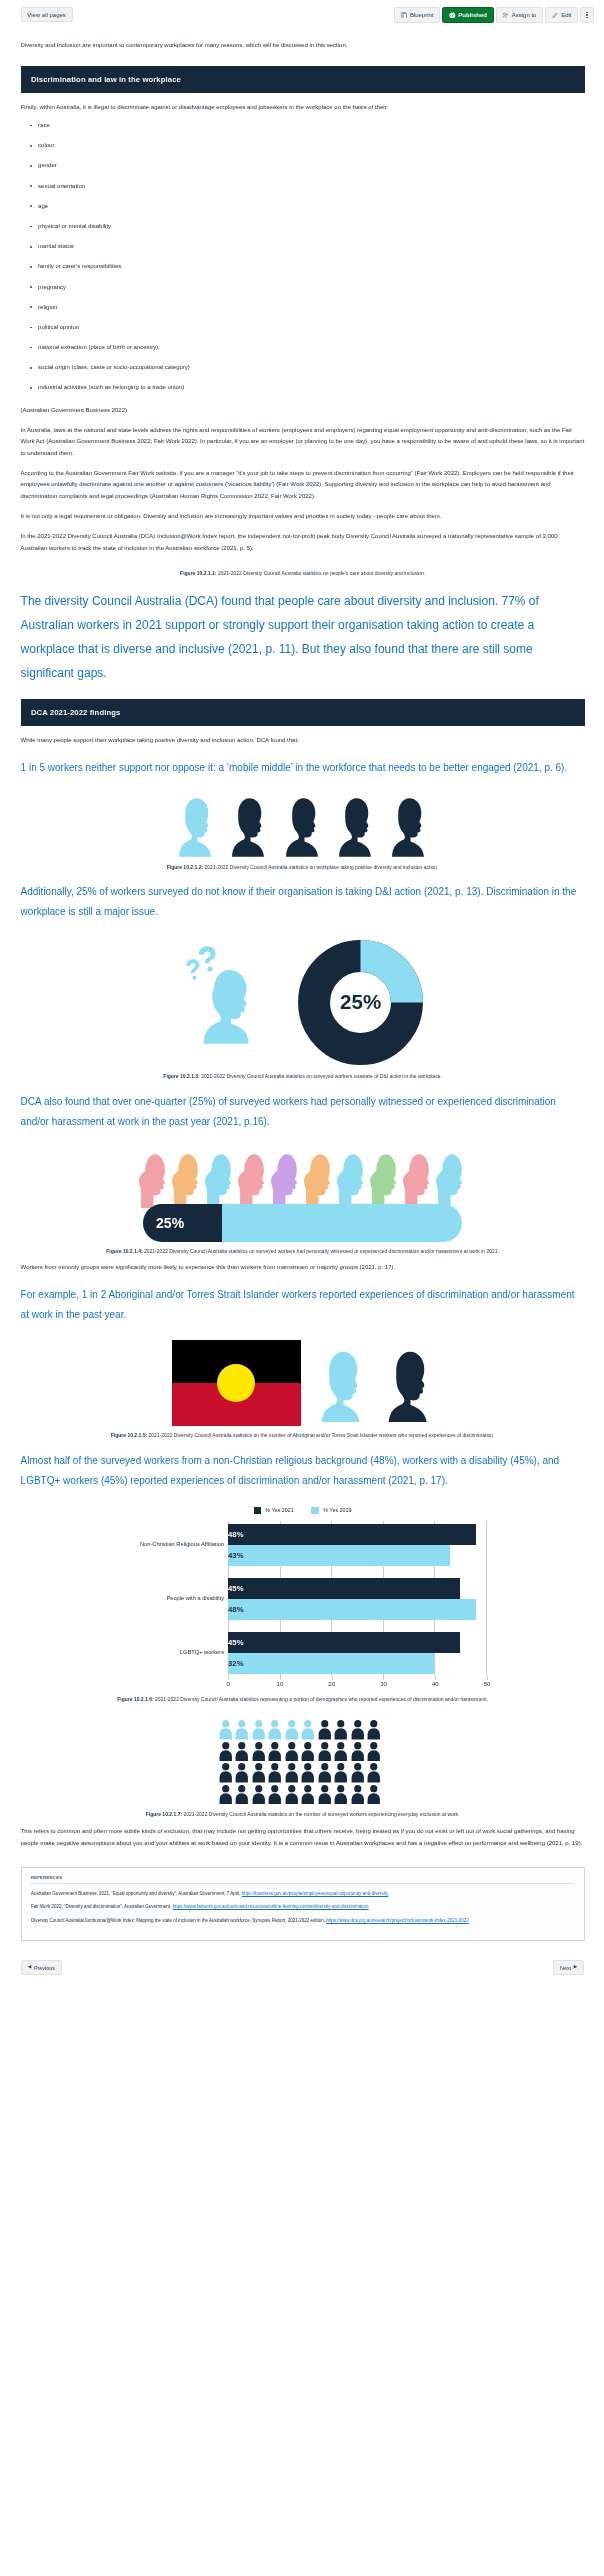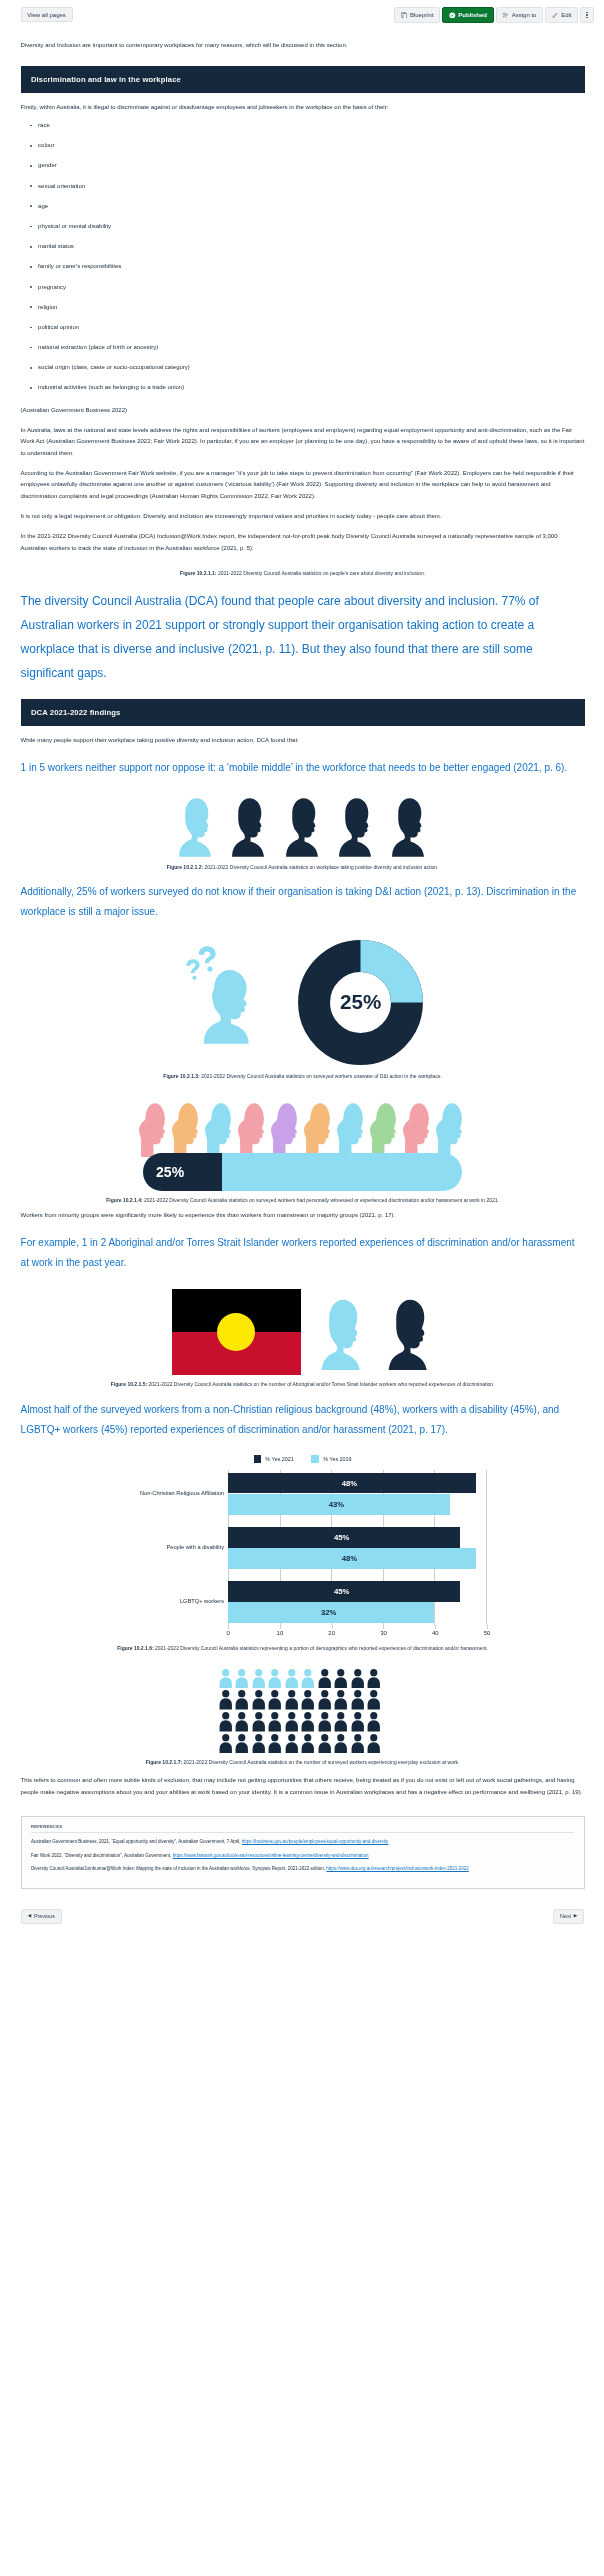--- a/index.html
+++ b/index.html
@@ -135,21 +135,21 @@
   .chart-legend .sw { width:7.7px; height:7.7px; display:inline-block; }
   .plot { display:flex; }
   .ylabels { width:110px; flex:0 0 auto; position:relative; }
   .ylabels .yl {
     position:absolute; right:4.1px; text-align:right; font-size:5.7px; color:#20313f;
     transform:translateY(-50%); white-space:nowrap;
   }
   .plotarea { position:relative; flex:1 1 auto; height:155px; border-right:0.5px solid #c9ced3; }
   .grid { position:absolute; inset:0; }
   .grid i { position:absolute; top:0; bottom:0; width:0.5px; background:#c9ced3; }
-  .bar { position:absolute; height:20.6px; display:flex; align-items:center; justify-content:center; }
+  .bar { position:absolute; height:20.6px; display:flex; align-items:center; justify-content:flex-start; }
   .bar span { font-size:7.7px; font-weight:bold; padding-right:5.2px; }
   .bar.dark { background:#16283c; }
   .bar.dark span { color:#ffffff; }
   .bar.light { background:#8ddcf2; }
   .bar.light span { color:#16283c; }
   .xaxis { position:relative; height:13.4px; margin-left:110px; }
   .xaxis .tk { position:absolute; top:0; width:0.5px; height:3.6px; background:#c9ced3; }
   .xaxis .xl { position:absolute; top:4.6px; transform:translateX(-50%); font-size:6px; }
 
   
@@ -322,20 +322,21 @@
             <path d="M215 125 A90 90 0 0 1 215 125" fill="none" stroke="#8ddcf2" stroke-width="62"></path>
           </svg>
           <div class="pct">25%</div>
         </div>
       </div>
       <div class="caption">
         <b>Figure 10.2.1.3:</b><span> 2021-2022 Diversity Council Australia statistics on surveyed workers unaware of D&amp;I action in the workplace.</span>
       </div>
     </div>
 
+    <p class="blue-lead sm">DCA also found that over one-quarter (25%) of surveyed workers had personally witnessed or experienced discrimination and/or harassment at work in the past year (2021, p.16).</p>
 
     <div class="figwrap">
       <div class="capsule-fig">
         <div class="capsule-heads">
           <svg width="32" height="57" viewBox="0 0 62 110">
               <path d="M14 38c0-18 8-32 19-32s19 14 19 30c0 9-2 15-4 19 2 2 4 4 4 7 0 2-2 3-4 3 2 3 2 5 1 7-1 2-3 2-5 2 0 4 0 7-2 9-3 3-8 3-12 2v25H6V78c0-6-4-12-4-20 0-8 5-14 12-20z" fill="#f2a1a8"></path>
             </svg>
           <svg width="32" height="57" viewBox="0 0 62 110">
               <path d="M14 38c0-18 8-32 19-32s19 14 19 30c0 9-2 15-4 19 2 2 4 4 4 7 0 2-2 3-4 3 2 3 2 5 1 7-1 2-3 2-5 2 0 4 0 7-2 9-3 3-8 3-12 2v25H6V78c0-6-4-12-4-20 0-8 5-14 12-20z" fill="#f5b97a"></path>
             </svg>

